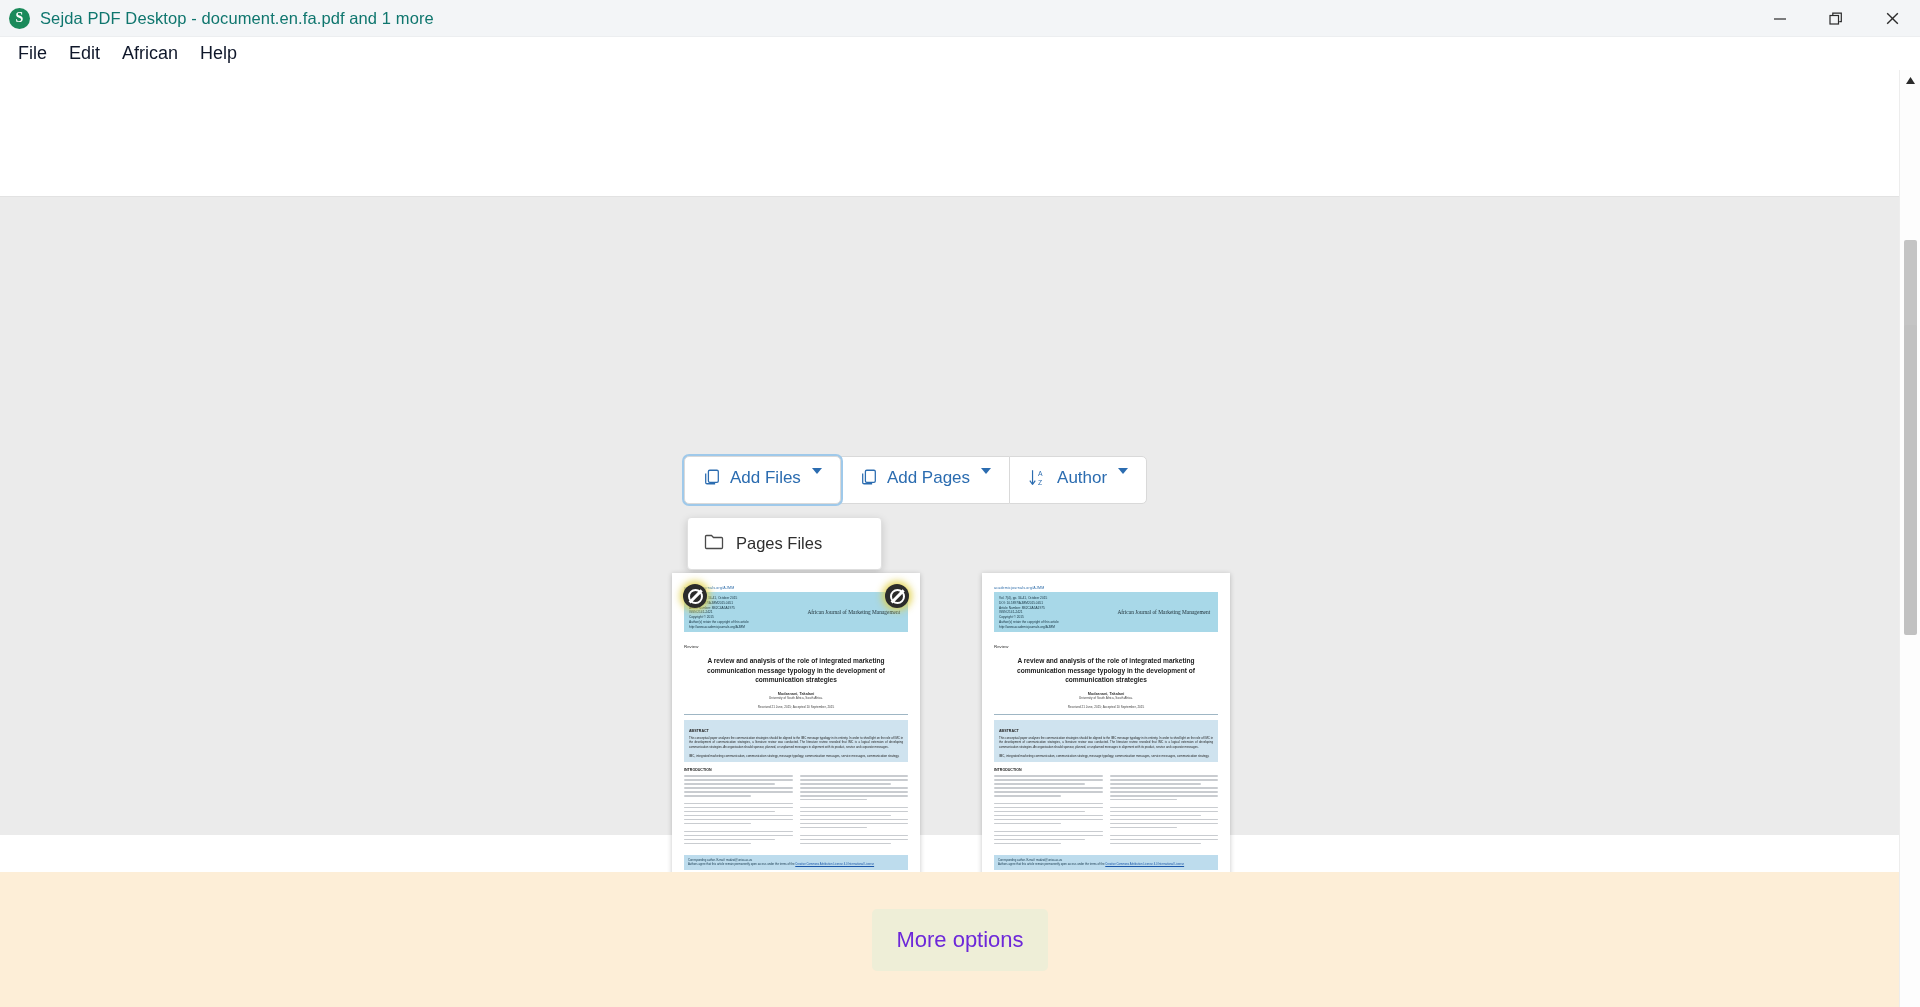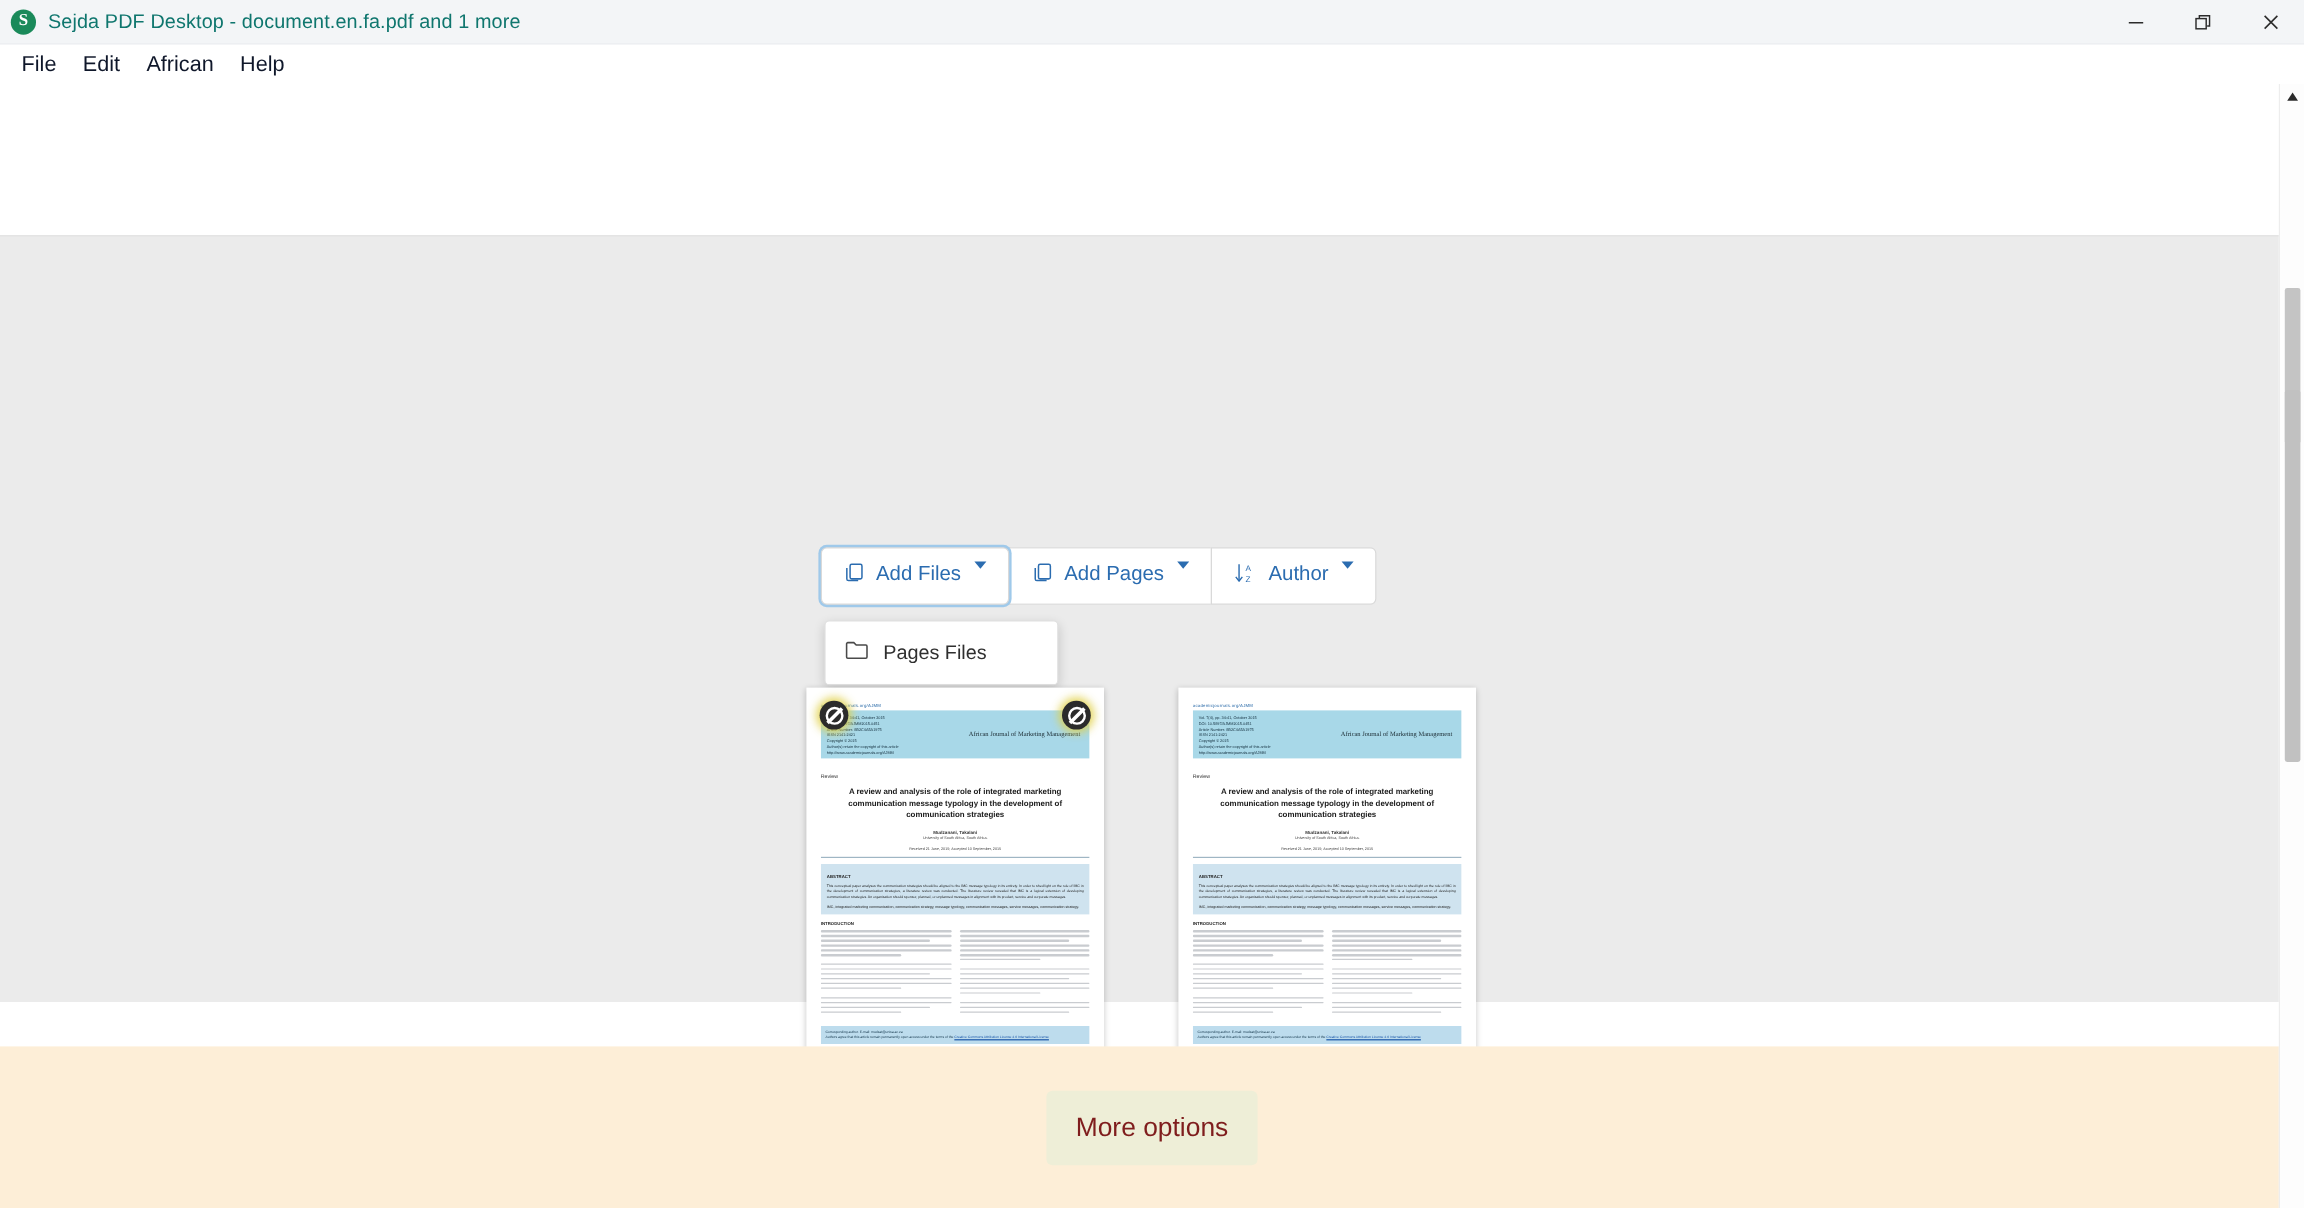--- a/index.html
+++ b/index.html
@@ -172,21 +172,21 @@
     position: absolute; left: 0; bottom: 0; width: 1920px; height: 135px;
     background: #fdeed7; display: flex; align-items: center;
     justify-content: center; gap: 16px;
   }
   .btn-merge {
     background: #12b577; color: #fff; font-size: 25px; font-weight: bold;
     padding: 17px 36px; border-radius: 5px; border: none;
     font-family: "Liberation Sans", sans-serif;
   }
   .btn-more {
-    background: #eeeed7; color: #7f1d1d; font-size: 22px;
+    background: #eeeed7; color: #6d28d9; font-size: 22px;
     padding: 18px 24px; border-radius: 5px; border: none;
     font-family: "Liberation Sans", sans-serif;
   }
 
   
   .scrollbar {
     position: absolute; right: 0; top: 70px; width: 21px; bottom: 0;
     background: #fdfdfd; border-left: 1px solid #ededed;
   }
   .sb-arrow {

